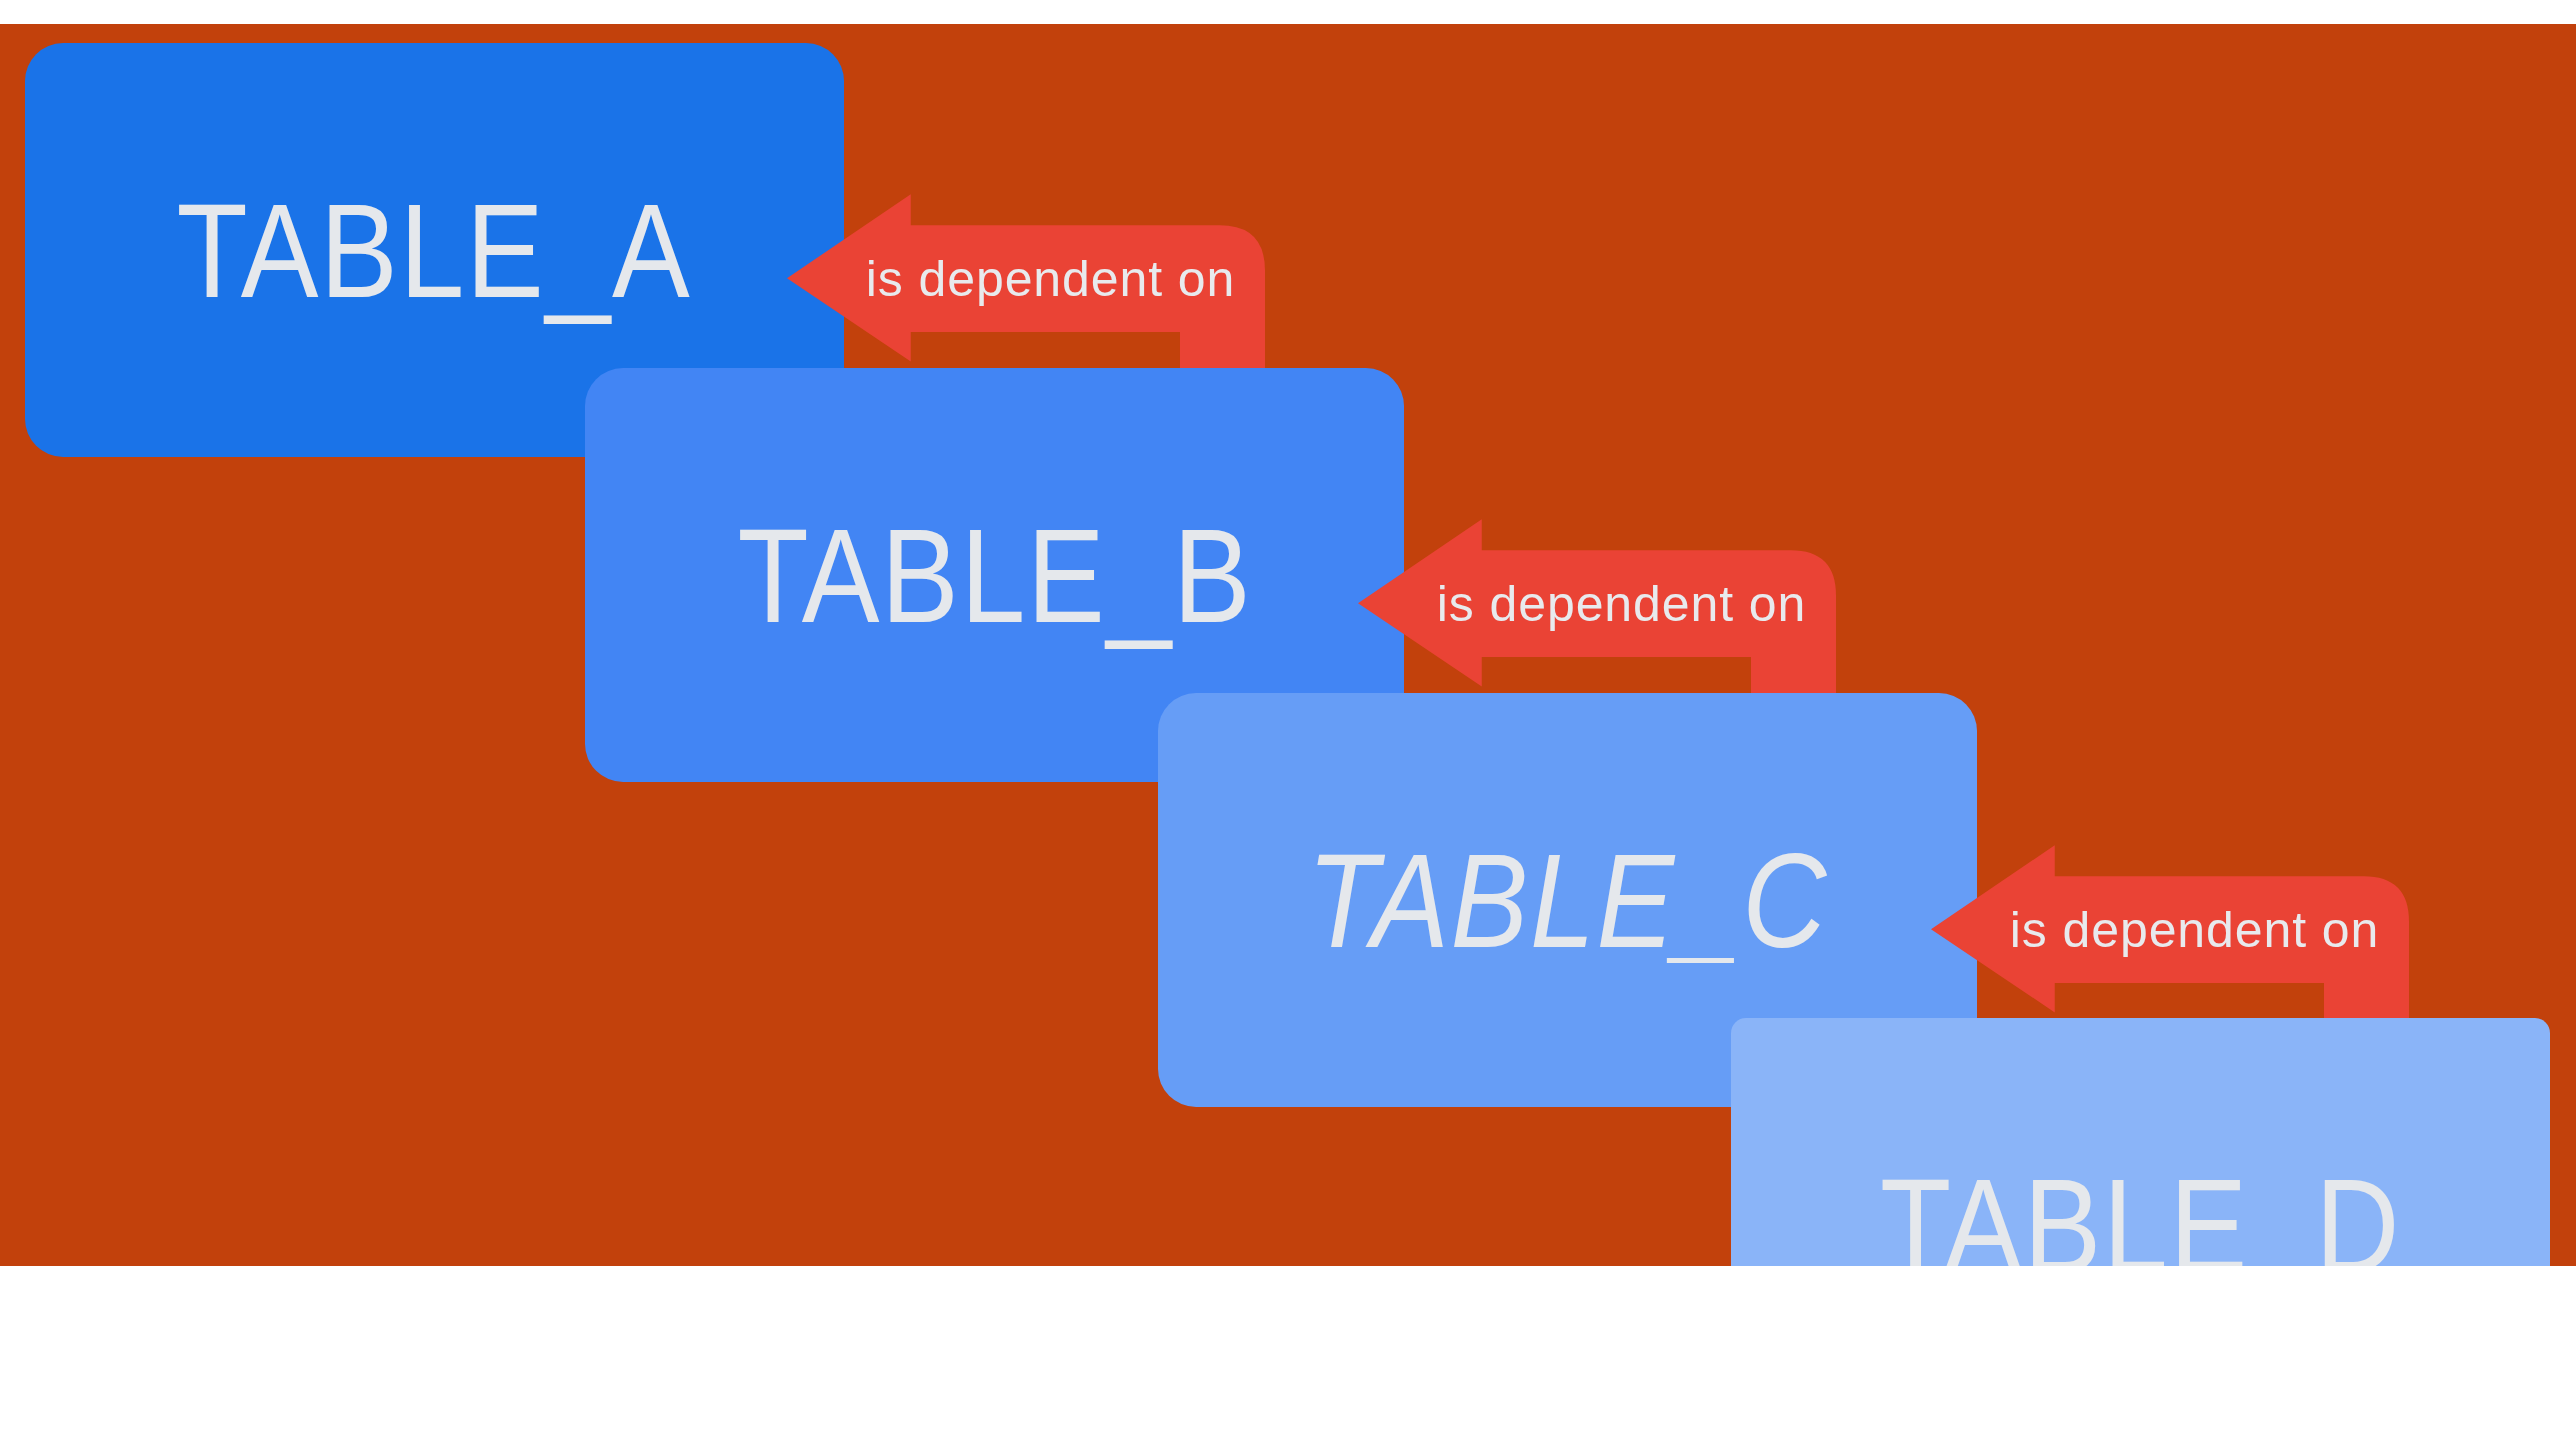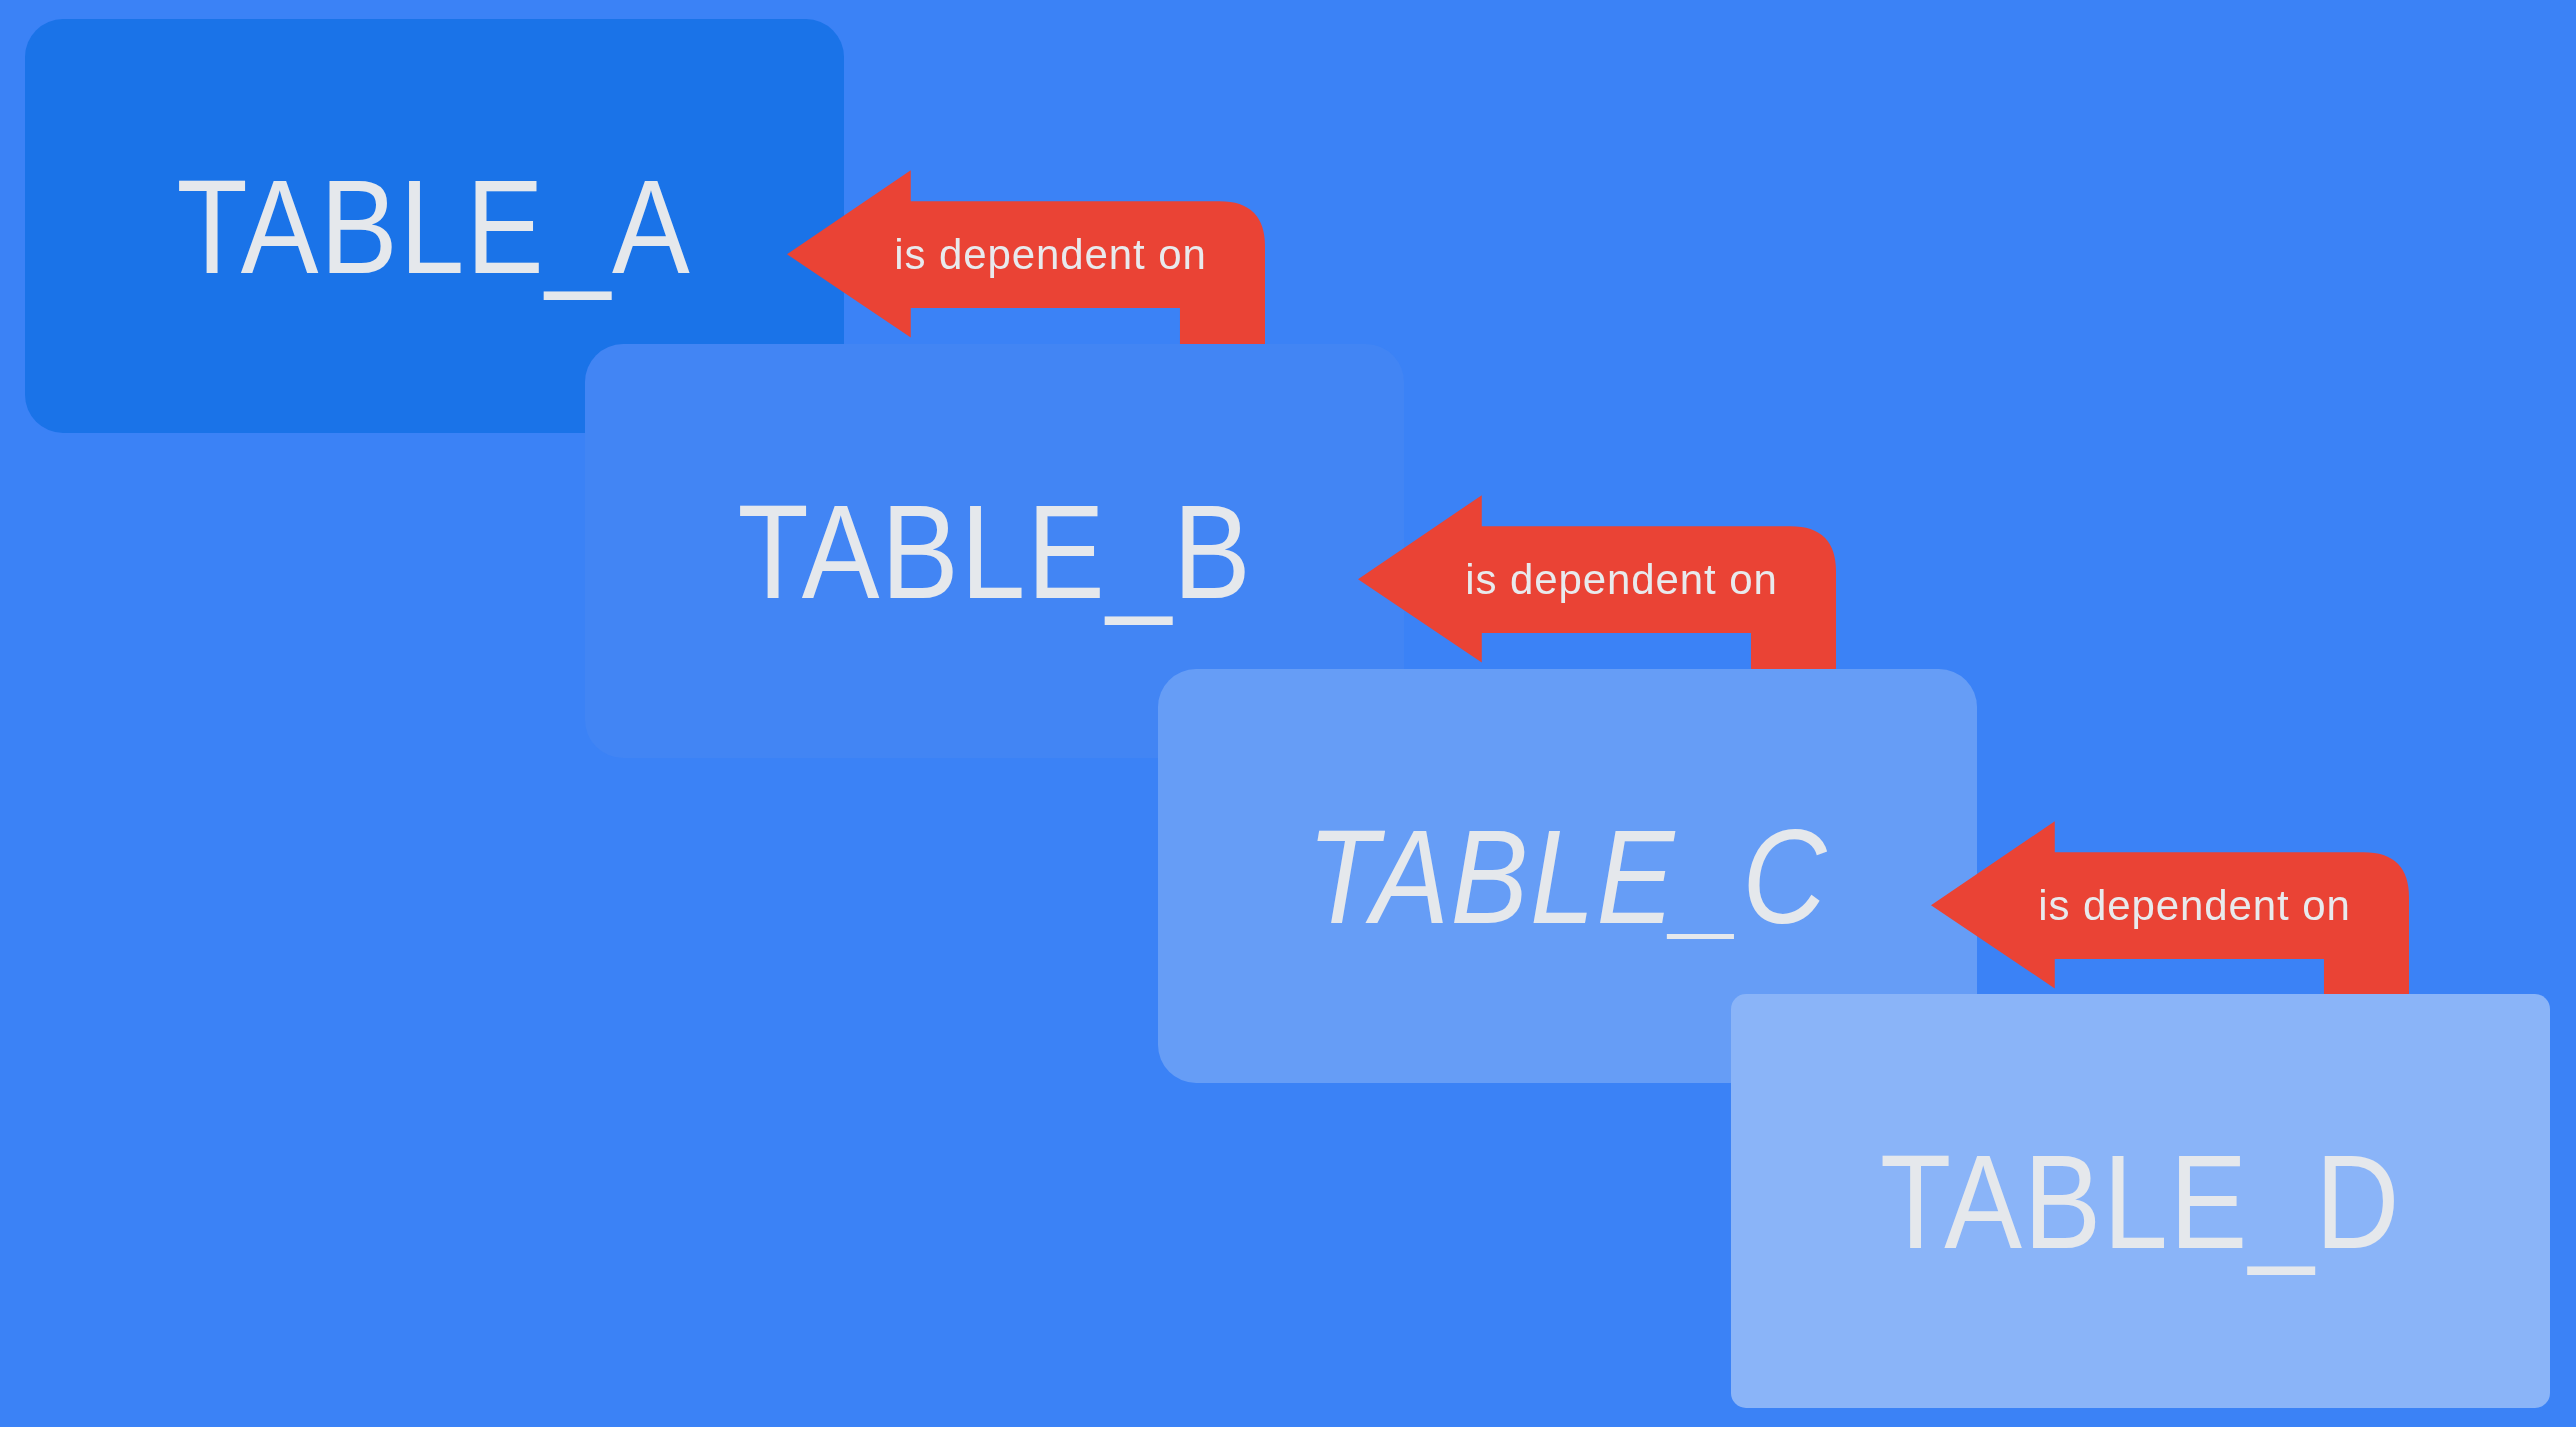--- a/index.html
+++ b/index.html
@@ -2,23 +2,24 @@
 <html style="font-size:15px"><head>
 <meta charset="utf-8">
 <style>
   * { margin: 0; padding: 0; box-sizing: border-box; }
   html, body { background: #ffffff; }
   body { font-family: "Liberation Sans", sans-serif; }
 
   .canvas {
     position: relative;
     width: 2576px;
-    height: 1427px;
-    background: #3b82f6;
+    height: 1242px;
+    background: #c2410c;
     overflow: hidden;
+    margin-top: 24px;
   }
 
   
   .tbox {
     position: absolute;
     width: 819px;
     height: 414px;
     border-radius: 38px;
     display: flex;
     align-items: center;
@@ -59,21 +60,21 @@
   .arrow-label {
     position: absolute;
     left: 0;
     top: 31px;
     width: 478px;
     height: 107px;
     display: flex;
     align-items: center;
     justify-content: center;
     padding-left: 49px;
-    font-size: 42px;
+    font-size: 50px;
     font-weight: 400;
     letter-spacing: 0.9px;
     color: #e8eaed;
     white-space: nowrap;
   }
 </style>
 </head>
 <body>
 
 <div class="canvas">

